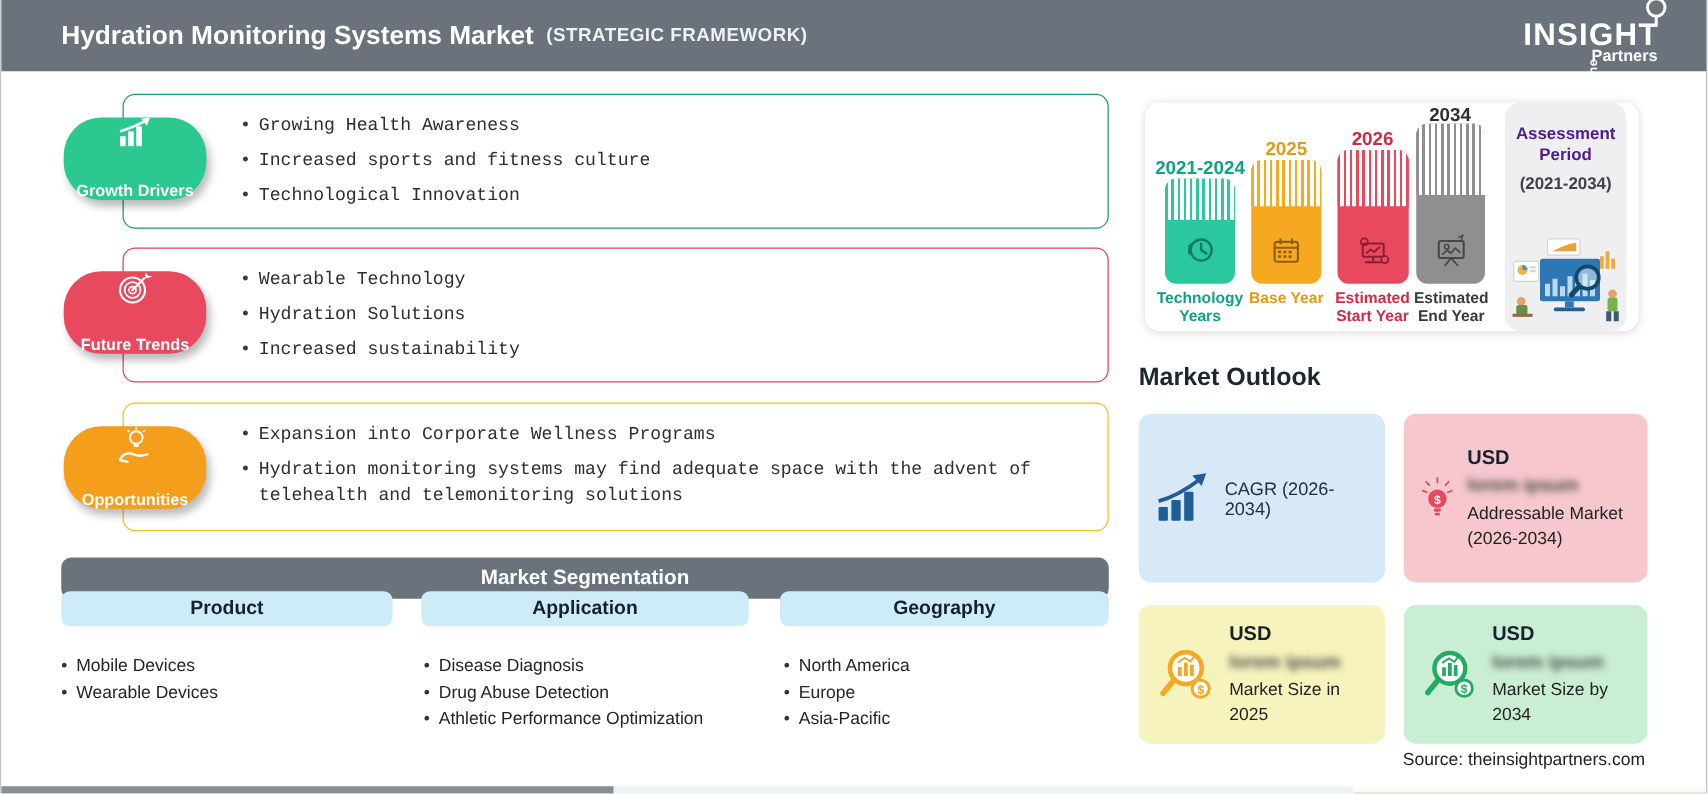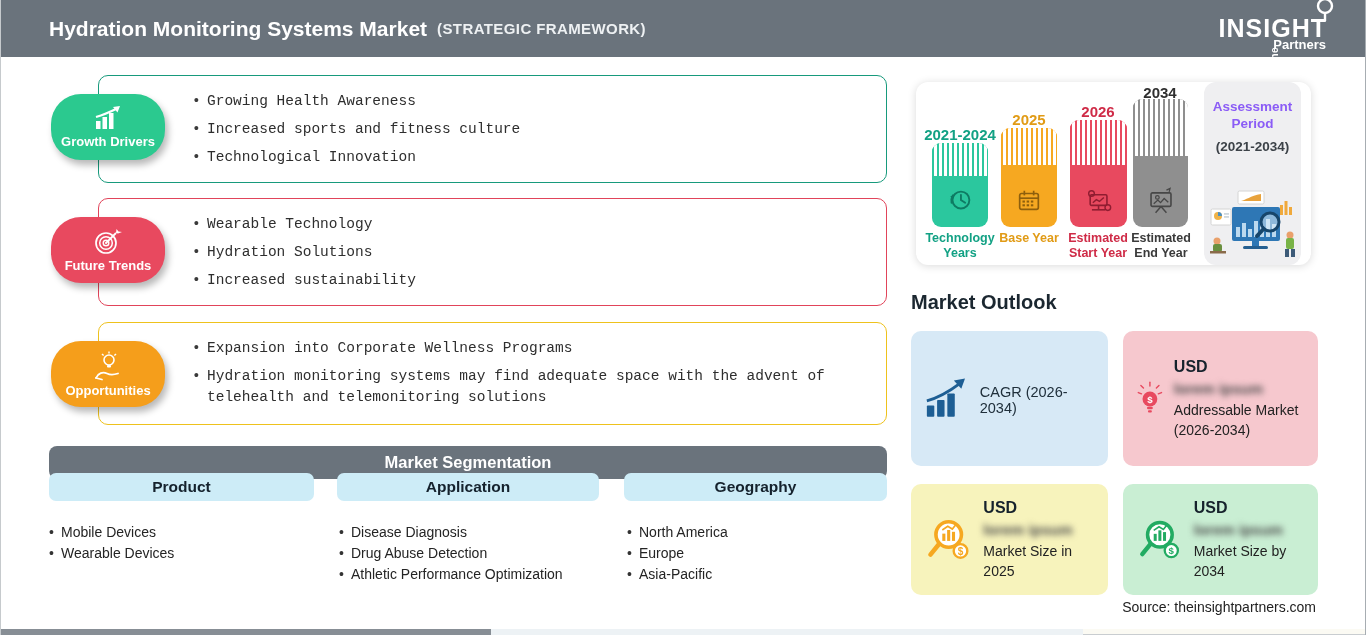--- a/index.html
+++ b/index.html
@@ -21,21 +21,21 @@
   
   .panel-box{position:absolute;left:97px;width:789px;background:#fff;border-radius:10px;box-sizing:border-box;font-family:Liberation Mono, monospace;}
   #box-growth{top:75px;height:108px;border:1.5px solid #179a7c;}
   #box-trends{top:198px;height:108px;border:1.5px solid #e1445a;}
   #box-opps{top:322px;height:103px;border:1.5px solid #eec21d;}
   .panel-box ul{list-style:none;margin:0;padding:15px 20px 0 93px;}
   .panel-box li{position:relative;padding-left:15px;font-size:14.5px;color:#2e2e2e;margin-bottom:7px;line-height:21px;max-width:650px;}
   .panel-box li::before{content:"\2022";position:absolute;left:0;color:#3a3a3a;}
 
   .badge{position:absolute;left:50px;width:114px;height:66px;border-radius:30px;z-index:3;
-         display:flex;flex-direction:column;align-items:center;justify-content:center;gap:2px;
+         display:flex;flex-direction:column;align-items:center;justify-content:space-between;gap:2px;
          color:#fff;font-weight:bold;font-size:13px;box-shadow:3px 5px 7px rgba(0,0,0,.28);}
   #badge-growth{top:94px;background:#2bc98f;}
   #badge-trends{top:217px;background:#e8495f;}
   #badge-opps{top:341px;background:#f59e1b;}
 
   
   .seg-bar{position:absolute;left:48px;top:446px;width:838px;height:33px;background:#6a737c;border-radius:8px;
            color:#fff;font-weight:bold;font-size:16.5px;display:flex;align-items:center;justify-content:center;}
   .seg-head{position:absolute;top:473px;height:28px;background:#cdecf7;border-radius:7px;
             display:flex;align-items:center;justify-content:center;font-weight:bold;font-size:15.5px;color:#15222d;}
@@ -67,21 +67,21 @@
   #year-hist{left:44px;top:44px;color:#12a184;}
   #year-base{left:113px;top:29px;color:#e19b16;}
   #year-start{left:182px;top:21px;color:#cf2b47;}
   #year-end{left:244px;top:2px;color:#2f2f2f;}
   .tlabel{position:absolute;top:149px;transform:translateX(-50%);text-align:center;font-weight:bold;font-size:12.5px;line-height:15px;width:80px;}
   #label-hist{left:44px;color:#12a184;}
   #label-base{left:113px;color:#e19b16;}
   #label-start{left:182px;color:#cf2b47;}
   #label-end{left:245px;color:#3a3a3a;}
   .assessment{position:absolute;left:288px;top:0;width:97px;height:183px;background:#efeff1;border-radius:12px;text-align:center;}
-  .assess-title{font-weight:bold;font-size:13.5px;color:#8b5cf6;margin-top:16px;line-height:17px;}
+  .assess-title{font-weight:bold;font-size:13.5px;color:#4c1d95;margin-top:16px;line-height:17px;}
   .assess-range{font-weight:bold;font-size:13.5px;color:#3c4248;margin-top:7px;}
   .assess-illu{position:absolute;bottom:6px;left:50%;transform:translateX(-50%);}
 
   
   .mo-title{position:absolute;left:910px;top:291px;font-size:20px;font-weight:bold;color:#1b2730;}
   .card{position:absolute;border-radius:10px;display:flex;align-items:center;padding:0 12px 0 14px;box-sizing:border-box;gap:11px;}
   #card-cagr{left:910px;top:331px;width:197px;height:135px;background:#d7e9f6;}
   #card-addr{left:1122px;top:331px;width:195px;height:135px;background:#f6c8ce;}
   #card-size25{left:910px;top:484px;width:197px;height:111px;background:#f7f3bc;}
   #card-size34{left:1122px;top:484px;width:195px;height:111px;background:#c9eed3;}

